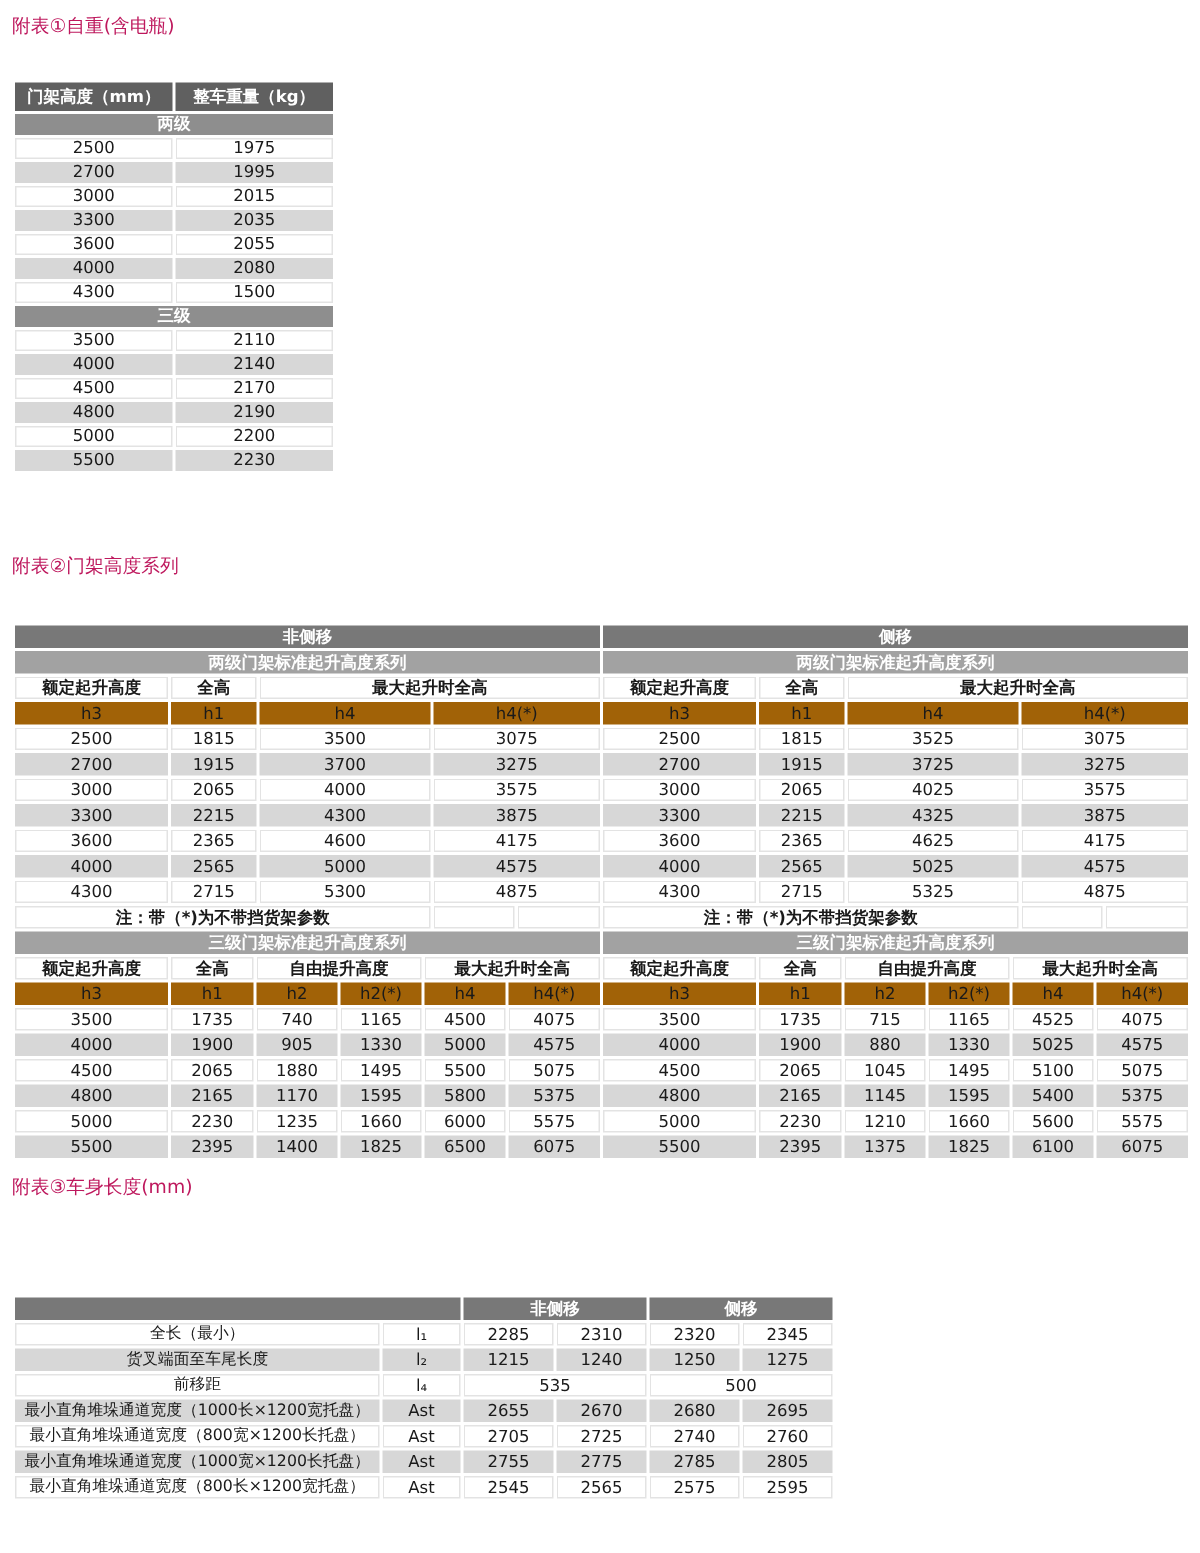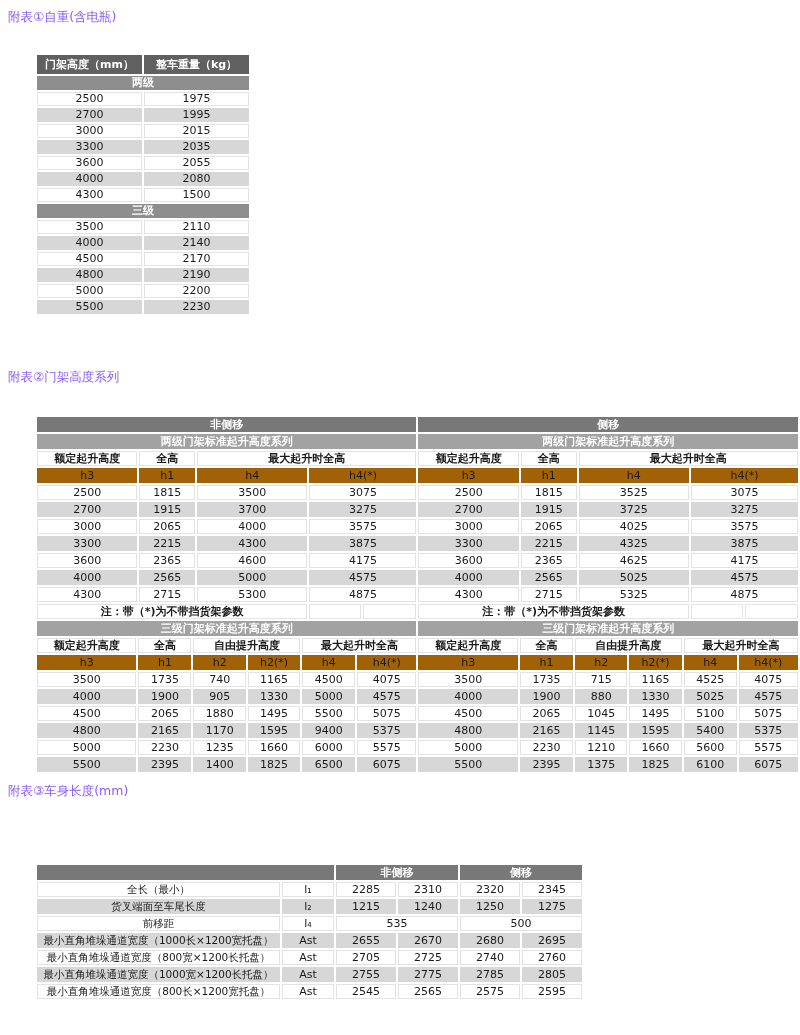--- a/index.html
+++ b/index.html
@@ -1,18 +1,18 @@
 <!DOCTYPE html>
 <html><head>
 <meta charset="utf-8">
 <style>
   html,body{margin:0;padding:0;background:#ffffff;}
   body{width:800px;height:1035px;position:relative;font-family:"DejaVu Sans","Liberation Sans",sans-serif;color:#1a1a1a;overflow:hidden;}
-  .title{position:absolute;left:8px;font-size:12.5px;color:#8b5cf6;white-space:nowrap;}
-  table.spec{border-collapse:separate;border-spacing:2px;table-layout:fixed;margin-left:27px;}
+  .title{position:absolute;left:8px;font-size:12.5px;color:#be185d;white-space:nowrap;}
+  table.spec{border-collapse:separate;border-spacing:2px;table-layout:fixed;}
   table.spec td{font-size:11px;text-align:center;padding:0;height:15px;line-height:15px;overflow:hidden;white-space:nowrap;}
   #t1{position:absolute;top:53px;left:8px;}
   #t1 td{height:14px;line-height:14px;}
   #t2wrap{position:absolute;top:415px;left:8px;}
   #t2b{margin-top:-2px;}
   #t3{position:absolute;top:863px;left:8px;}
   .w{background:#ffffff;box-shadow:inset 0 0 0 1px #e3e3e3;}
   .g{background:#d7d7d7;}
   .hdr{background:#606060;color:#fff;font-weight:bold;height:19px !important;line-height:19px !important;}
   .band{background:#8e8e8e;color:#fff;font-weight:bold;}
@@ -308,21 +308,21 @@
             <td class="w">1045</td>
             <td class="w">1495</td>
             <td class="w">5100</td>
             <td class="w">5075</td>
           </tr>
           <tr>
             <td class="g">4800</td>
             <td class="g">2165</td>
             <td class="g">1170</td>
             <td class="g">1595</td>
-            <td class="g">9400</td>
+            <td class="g">5800</td>
             <td class="g">5375</td>
             <td class="g">4800</td>
             <td class="g">2165</td>
             <td class="g">1145</td>
             <td class="g">1595</td>
             <td class="g">5400</td>
             <td class="g">5375</td>
           </tr>
           <tr>
             <td class="w">5000</td>

